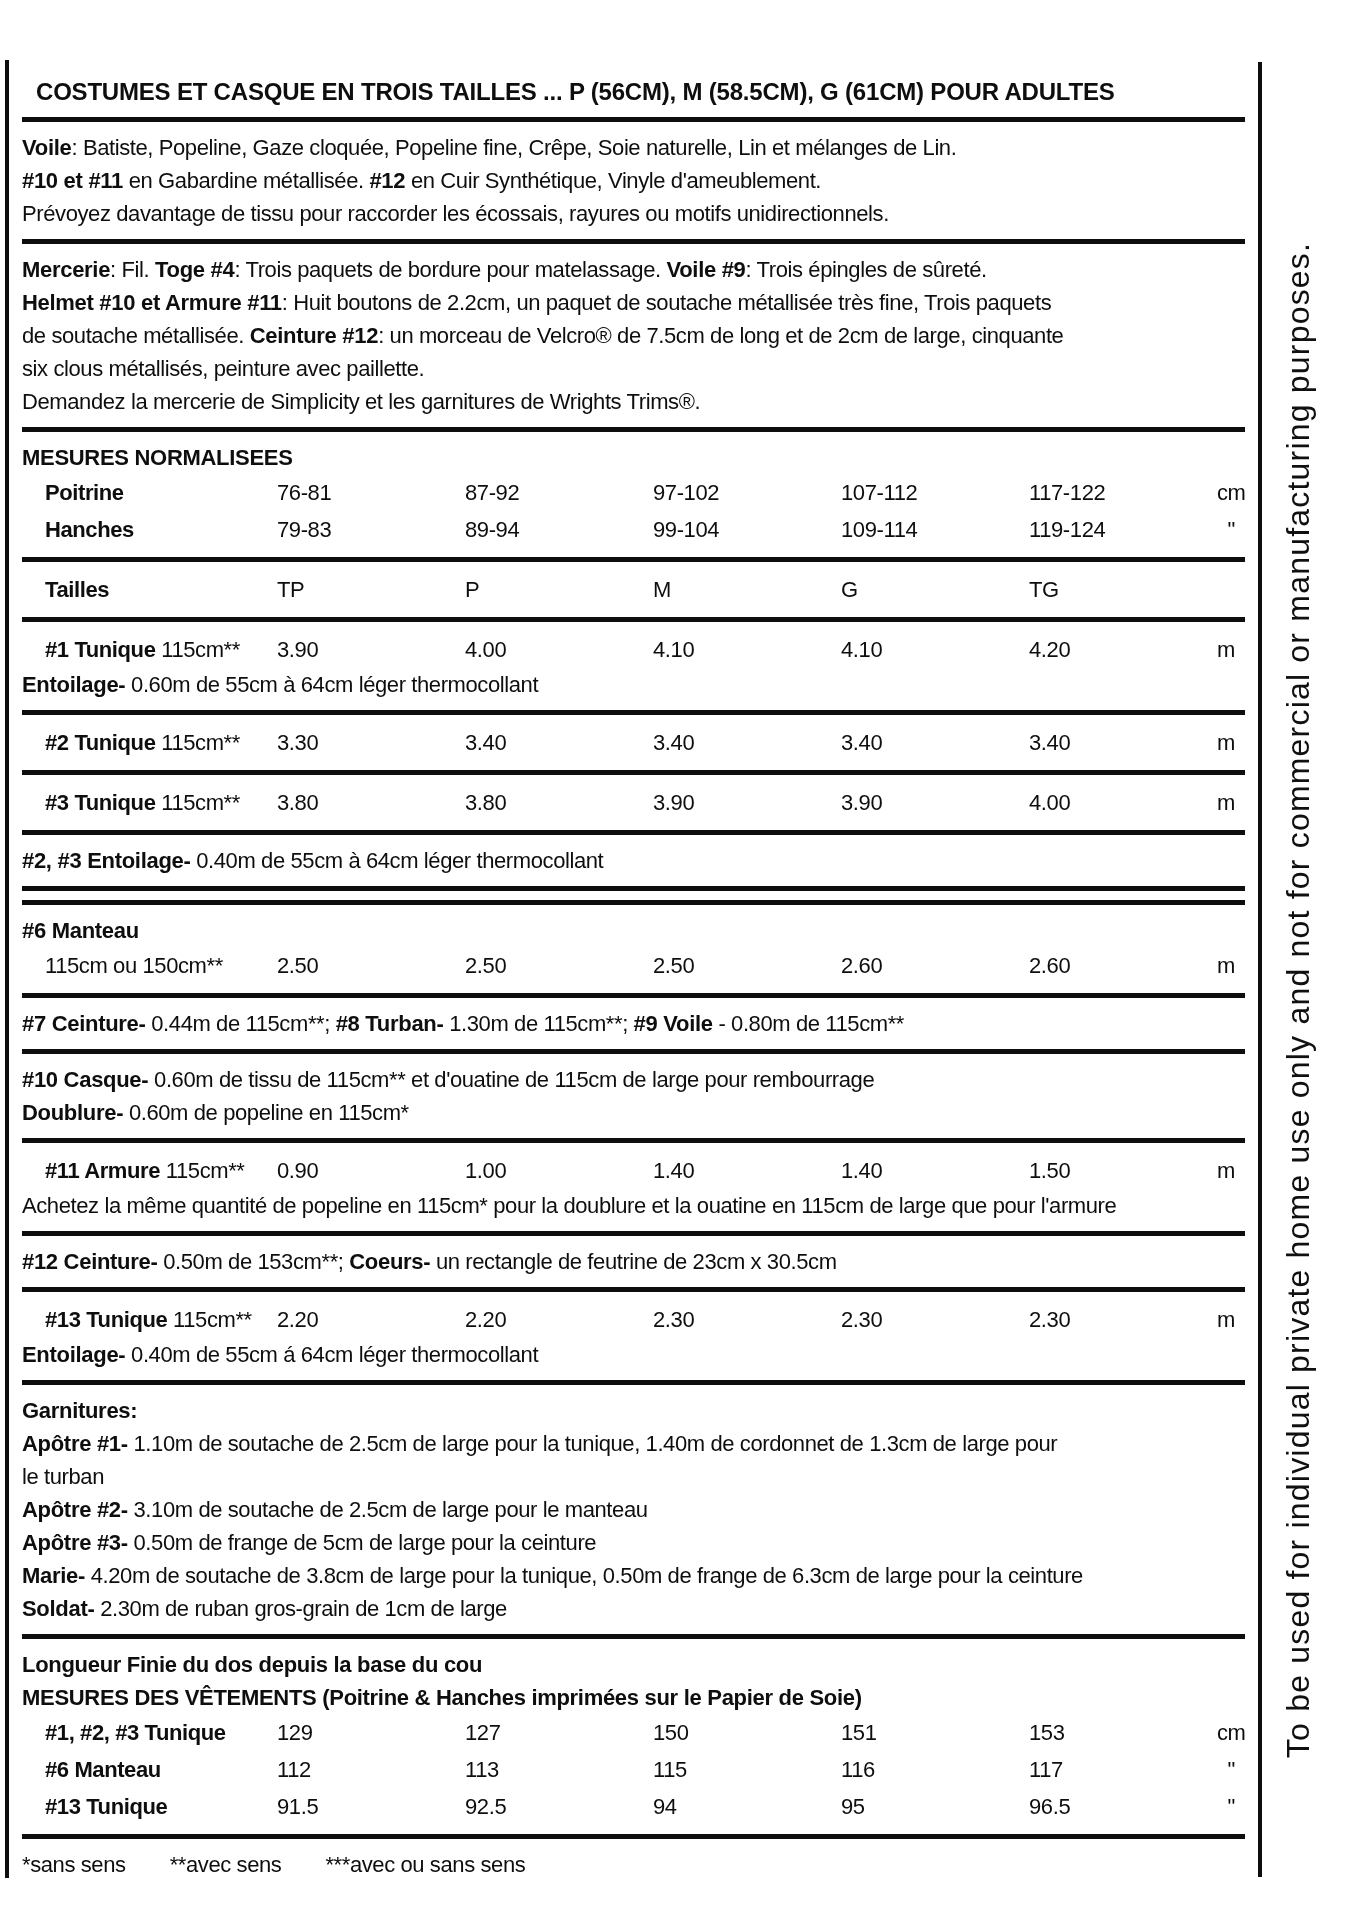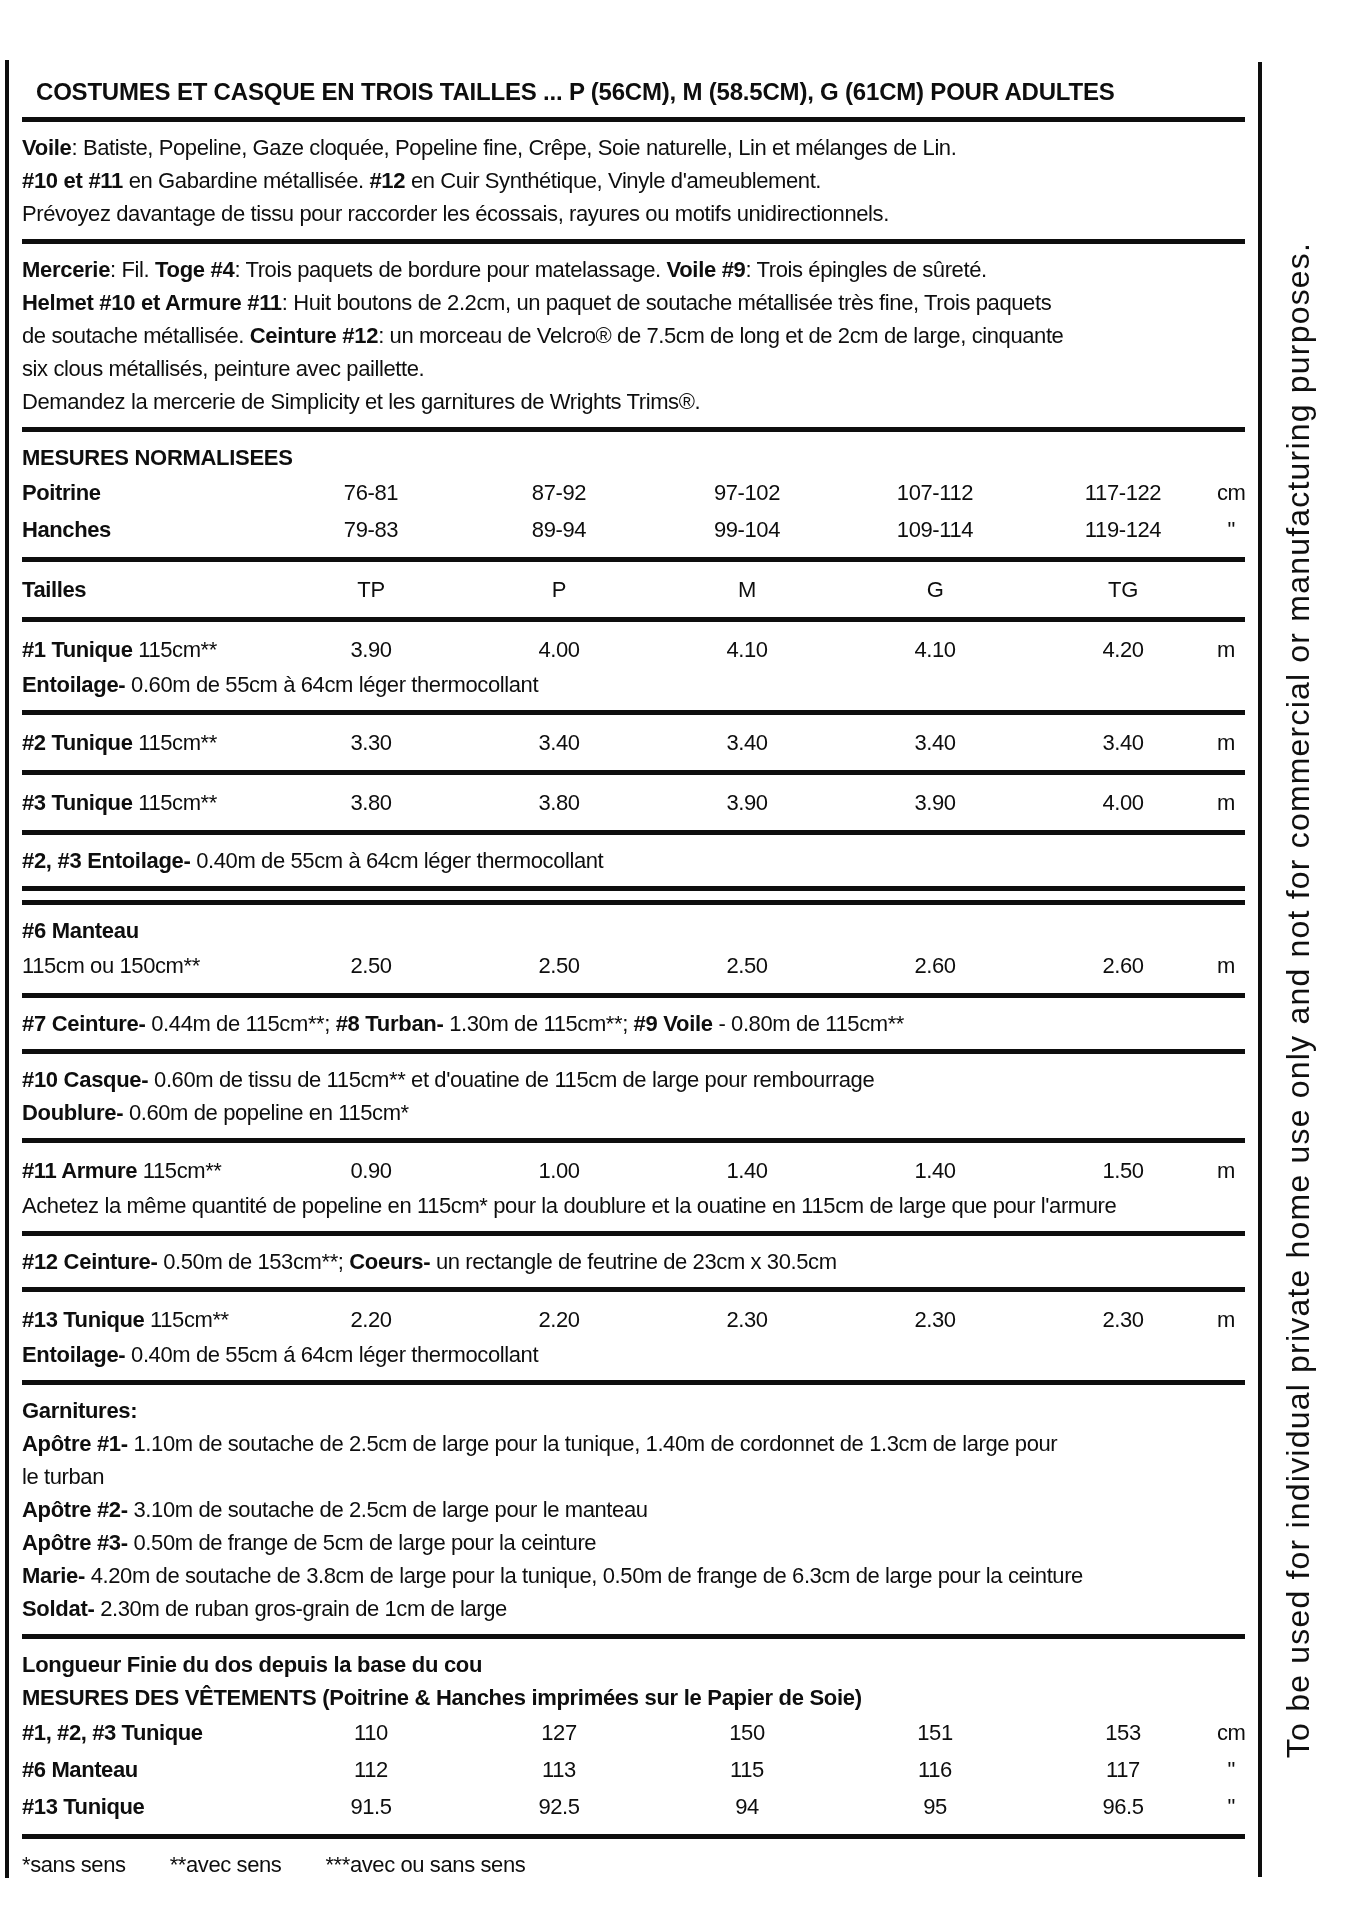--- a/index.html
+++ b/index.html
@@ -22,22 +22,22 @@
     padding-left:14px;line-height:32px;white-space:nowrap;
   }
   .rule{height:5px;background:#0e0e0e;margin:9px 0;}
   .para{margin:0;}
   .pline{line-height:33px;white-space:nowrap;}
   .pline b{letter-spacing:-0.3px;}
   .trow{
     display:grid;grid-template-columns:255px repeat(5,188px) 1fr;
     align-items:center;min-height:37px;
   }
-  .trow .lbl{white-space:nowrap;overflow:visible;}
-  .trow .val{text-align:center;white-space:nowrap;}
+  .trow .lbl{white-space:nowrap;overflow:visible;margin-left:23px;}
+  .trow .val{text-align:left;white-space:nowrap;}
   .trow .unit{text-align:right;padding-right:10px;white-space:nowrap;}
   .gap{margin-left:44px;}
   b{font-weight:bold;}
 </style>
 </head>
 <body>
 
 <div class="left-bar"></div>
 <div class="right-divider"></div>
 <div class="sidebar-note">To be used for individual private home use only and not for commercial or manufacturing purposes.</div>
@@ -191,21 +191,21 @@
       <div class="pline"><b>Marie-</b><span> 4.20m de soutache de 3.8cm de large pour la tunique, 0.50m de frange de 6.3cm de large pour la ceinture</span></div>
       <div class="pline"><b>Soldat-</b><span> 2.30m de ruban gros-grain de 1cm de large</span></div>
     </div>
     <div class="rule"></div>
     <div class="para">
       <div class="pline"><b>Longueur Finie du dos depuis la base du cou</b></div>
       <div class="pline"><b>MESURES DES VÊTEMENTS (Poitrine &amp; Hanches imprimées sur le Papier de Soie)</b></div>
     </div>
     <div class="trow">
       <div class="lbl"><b>#1, #2, #3 Tunique</b></div>
-      <div class="val">110</div>
+      <div class="val">129</div>
       <div class="val">127</div>
       <div class="val">150</div>
       <div class="val">151</div>
       <div class="val">153</div>
       <div class="unit">cm</div>
     </div>
     <div class="trow">
       <div class="lbl"><b>#6 Manteau</b></div>
       <div class="val">112</div>
       <div class="val">113</div>

